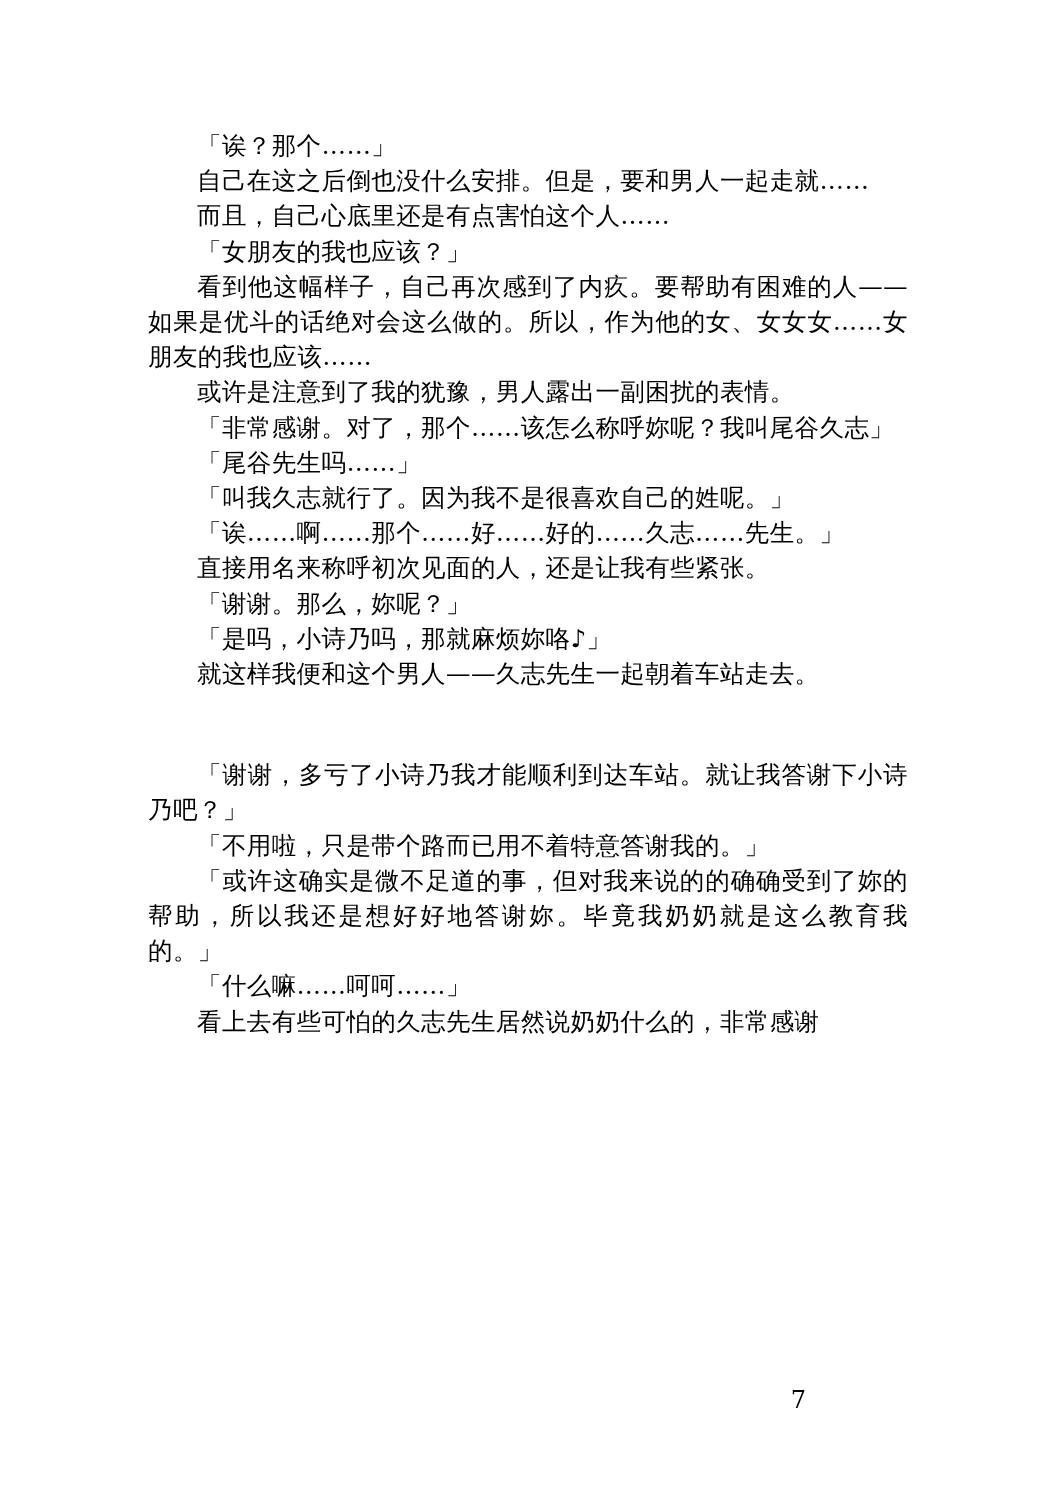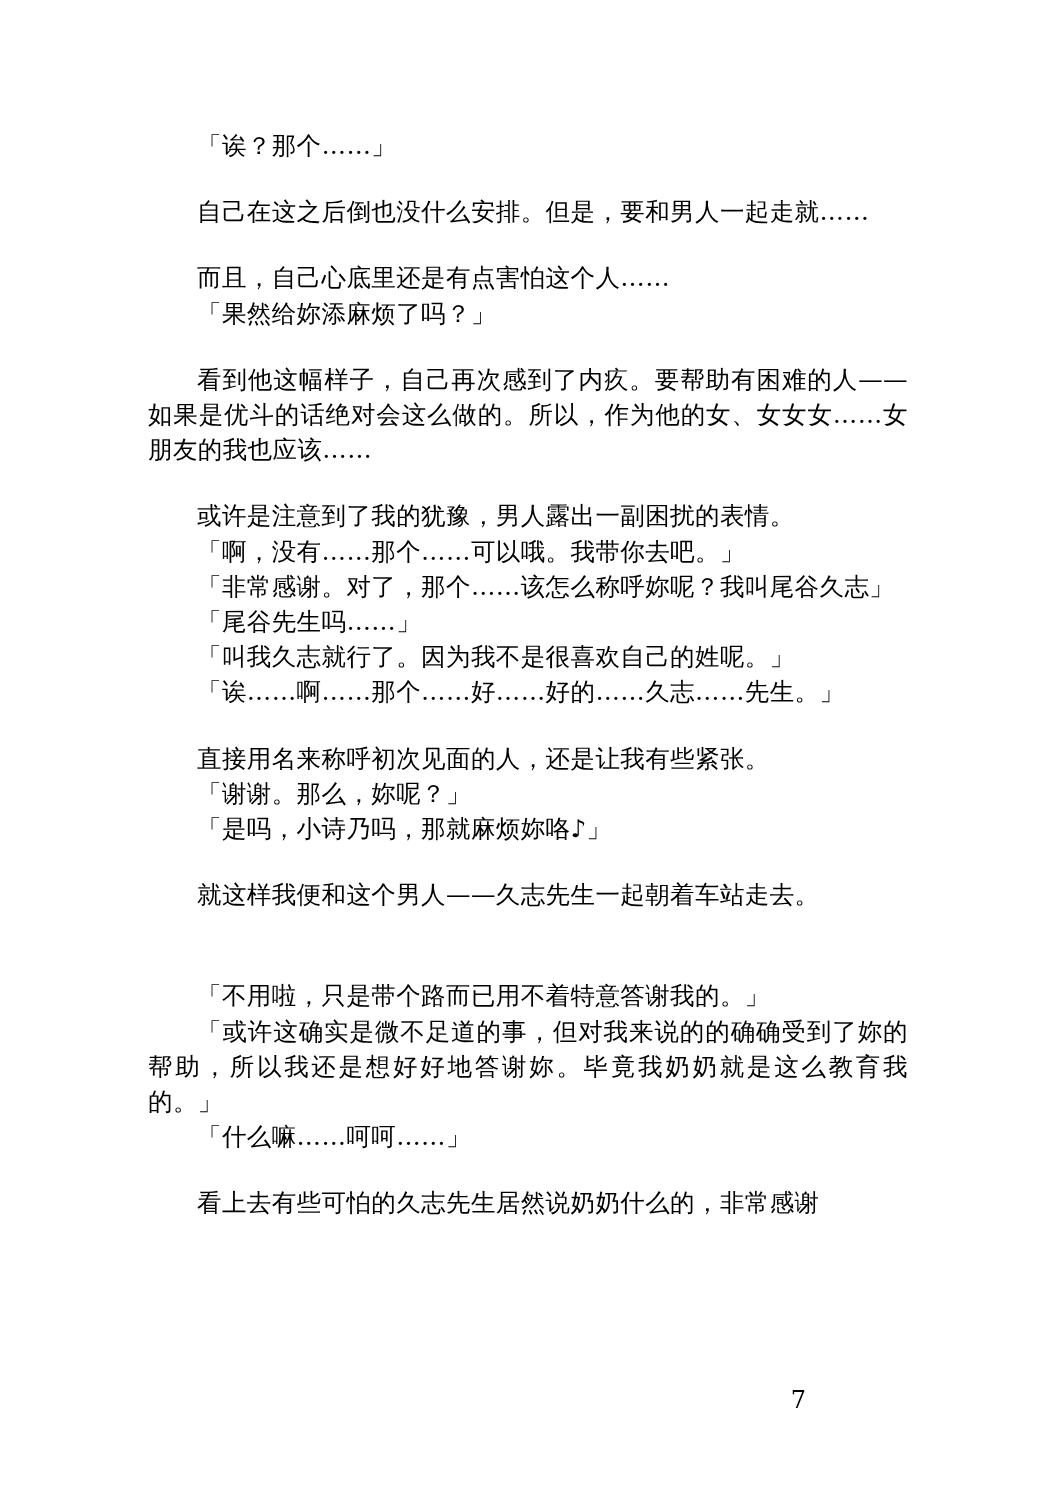--- a/index.html
+++ b/index.html
@@ -33,21 +33,20 @@
   .para {
     font-size: 24.5px;
     line-height: 35.2px;
     text-align: justify;
     text-justify: inter-ideograph;
     margin: 0;
     letter-spacing: 0.4px;
   }
   .indent-1 {
     text-indent: 2em;
-    margin-top: 31px;
   }
   .indent-q {
     text-indent: 2em;
   }
   .gap {
     height: 66px;
   }
   .page-number {
     position: absolute;
     right: 86px;
@@ -60,35 +59,35 @@
 </head>
 <body>
 
 <div class="page">
 
   <div class="text-block">
 
     <p class="para indent-q">「诶？那个……」</p>
     <p class="para indent-1">自己在这之后倒也没什么安排。但是，要和男人一起走就……</p>
     <p class="para indent-1">而且，自己心底里还是有点害怕这个人……</p>
-    <p class="para indent-q">「果然给妳添麻烦了吗？」</p>
+    <p class="para indent-q">「女朋友的我也应该？」</p>
     <p class="para indent-1">看到他这幅样子，自己再次感到了内疚。要帮助有困难的人——如果是优斗的话绝对会这么做的。所以，作为他的女、女女女……女朋友的我也应该……</p>
     <p class="para indent-1">或许是注意到了我的犹豫，男人露出一副困扰的表情。</p>
-    <p class="para indent-q">「啊，没有……那个……可以哦。我带你去吧。」</p>
     <p class="para indent-q">「非常感谢。对了，那个……该怎么称呼妳呢？我叫尾谷久志」</p>
     <p class="para indent-q">「尾谷先生吗……」</p>
     <p class="para indent-q">「叫我久志就行了。因为我不是很喜欢自己的姓呢。」</p>
     <p class="para indent-q">「诶……啊……那个……好……好的……久志……先生。」</p>
     <p class="para indent-1">直接用名来称呼初次见面的人，还是让我有些紧张。</p>
     <p class="para indent-q">「谢谢。那么，妳呢？」</p>
     <p class="para indent-q">「是吗，小诗乃吗，那就麻烦妳咯♪」</p>
     <p class="para indent-1">就这样我便和这个男人——久志先生一起朝着车站走去。</p>
 
     <div class="gap"></div>
 
+    <p class="para indent-q">「谢谢，多亏了小诗乃我才能顺利到达车站。就让我答谢下小诗乃吧？」</p>
     <p class="para indent-q">「不用啦，只是带个路而已用不着特意答谢我的。」</p>
     <p class="para indent-q">「或许这确实是微不足道的事，但对我来说的的确确受到了妳的帮助，所以我还是想好好地答谢妳。毕竟我奶奶就是这么教育我的。」</p>
     <p class="para indent-q">「什么嘛……呵呵……」</p>
     <p class="para indent-1">看上去有些可怕的久志先生居然说奶奶什么的，非常感谢</p>
 
   </div>
 
   <div class="page-number">7</div>
 
 </div>

